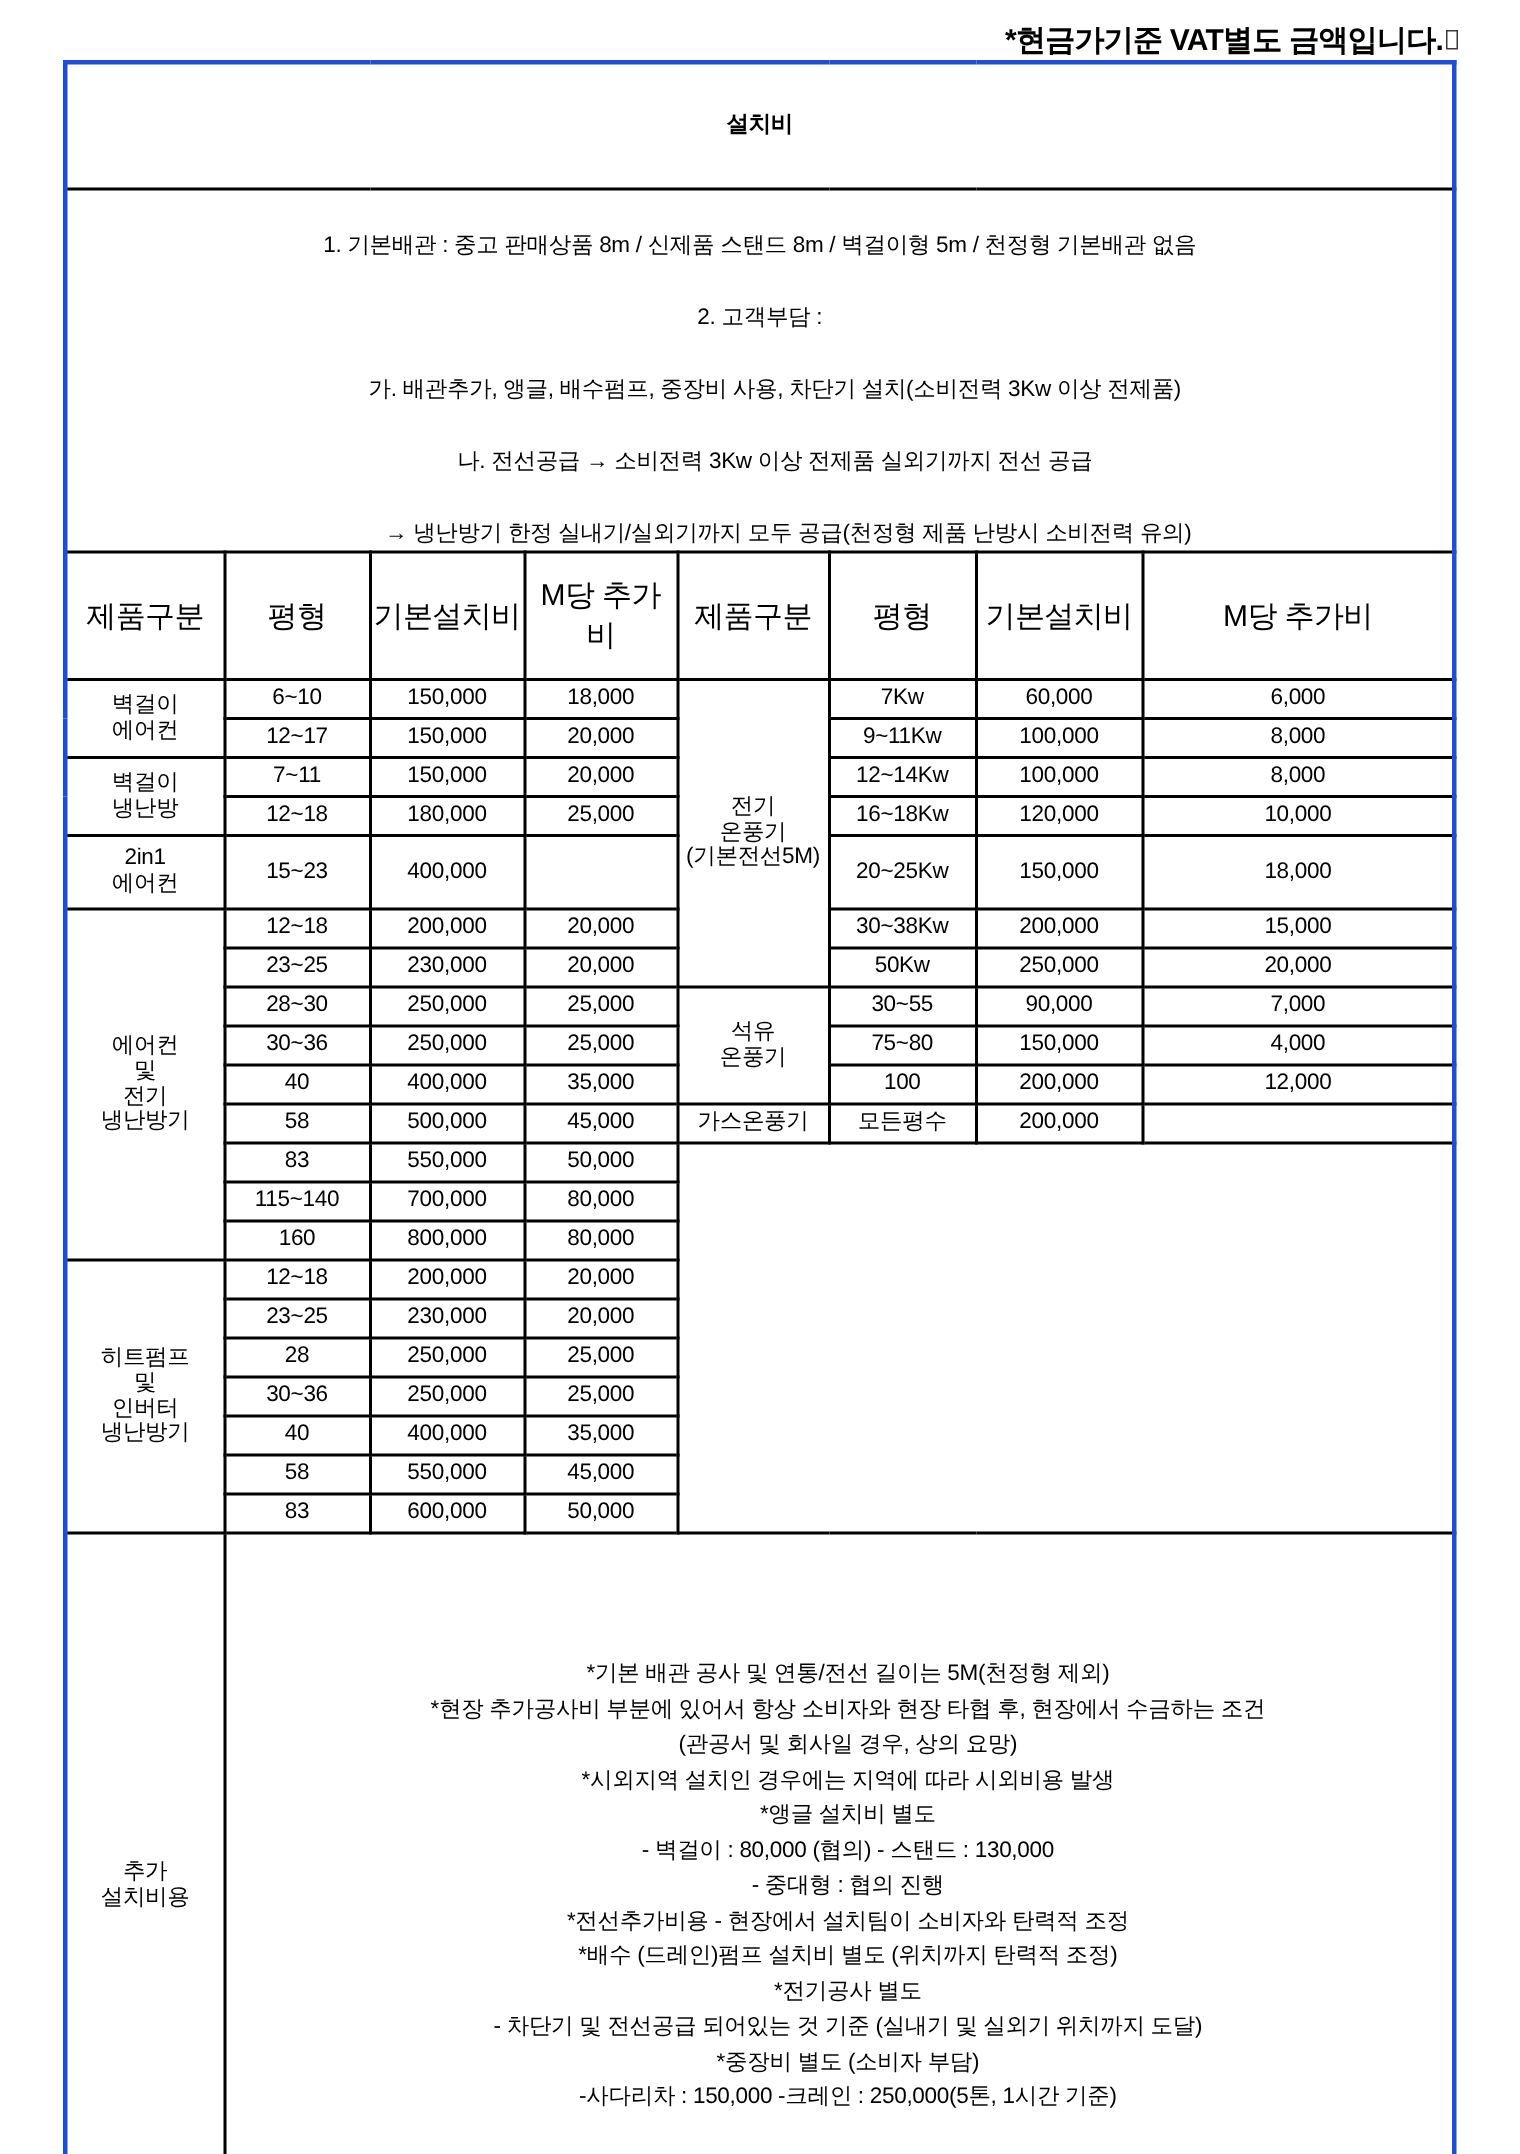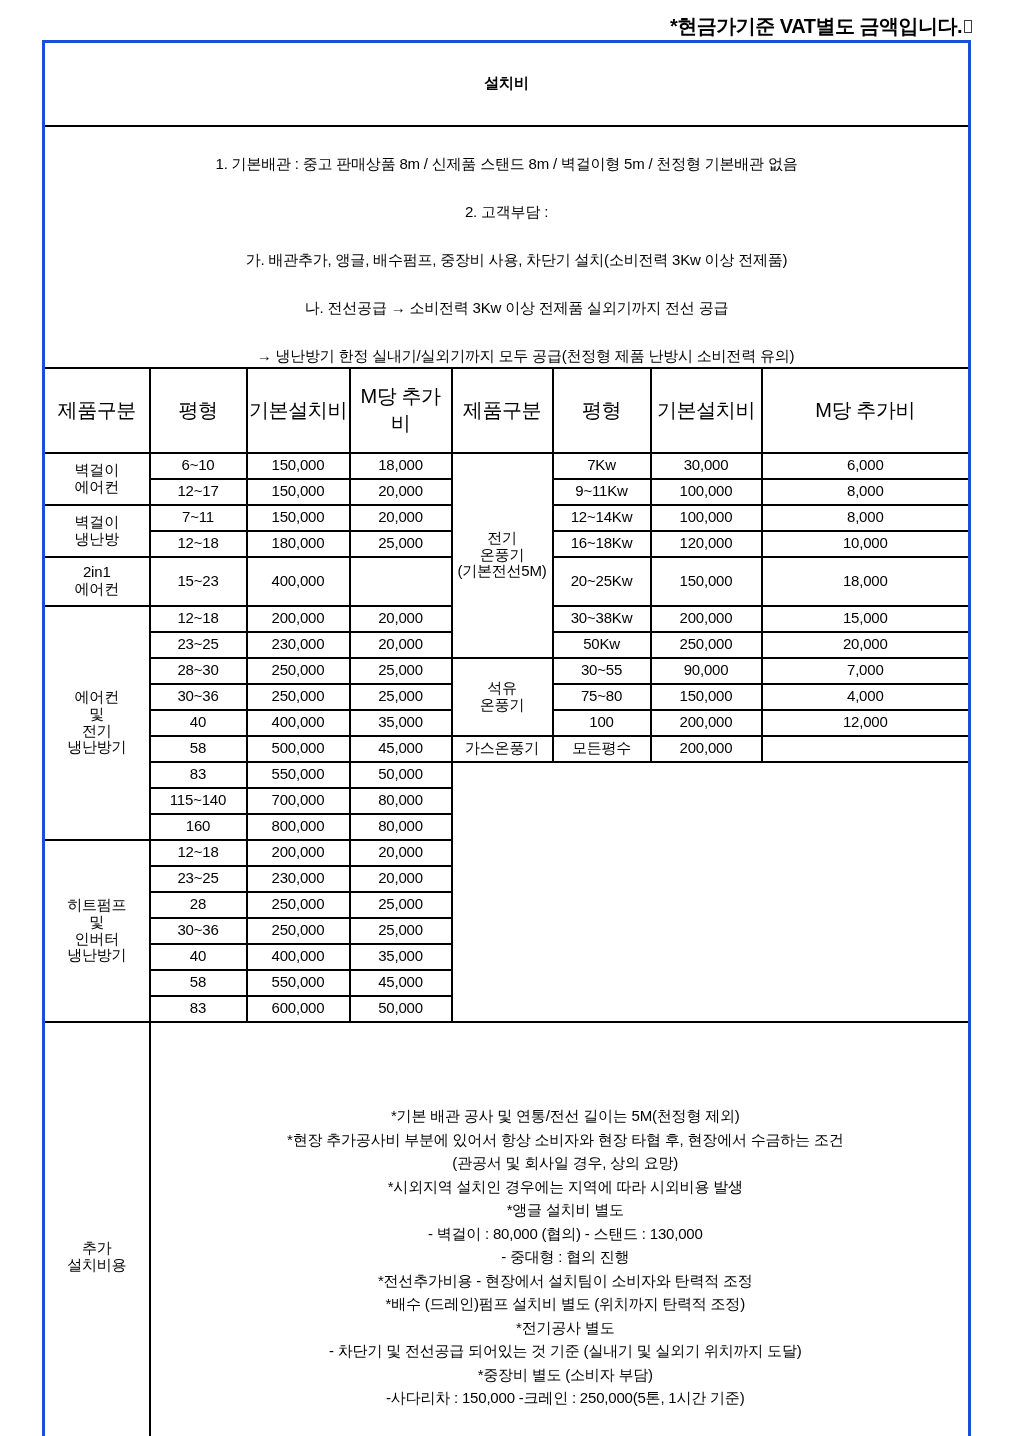--- a/index.html
+++ b/index.html
@@ -105,21 +105,21 @@
       <tr class="br">
           <td rowspan="2" class="cat">벽걸이
 에어컨</td>
           <td>6~10</td>
           <td>150,000</td>
           <td>18,000</td>
           <td rowspan="7" class="cat">전기
 온풍기
 (기본전선5M)</td>
           <td>7Kw</td>
-          <td>30,000</td>
+          <td>60,000</td>
           <td>6,000</td>
         </tr>
         <tr class="br">
           <td>12~17</td>
           <td>150,000</td>
           <td>20,000</td>
           <td>9~11Kw</td>
           <td>100,000</td>
           <td>8,000</td>
         </tr>

